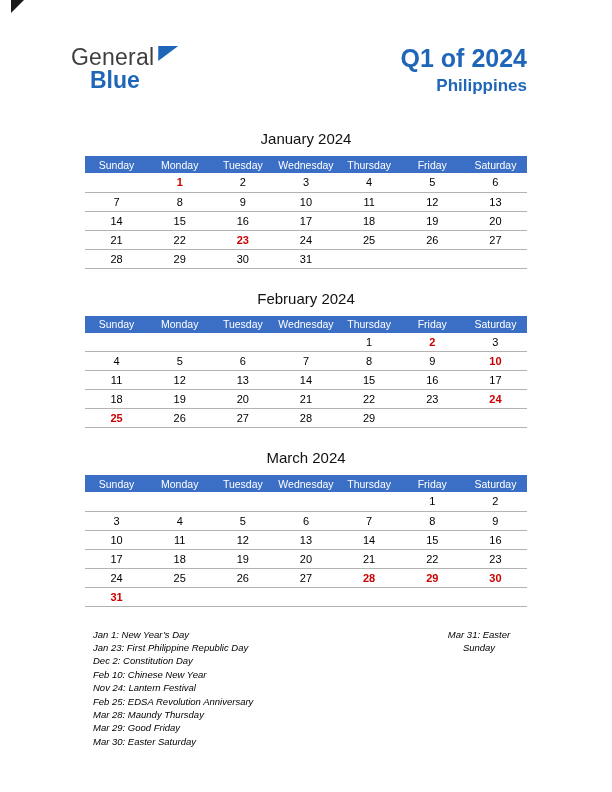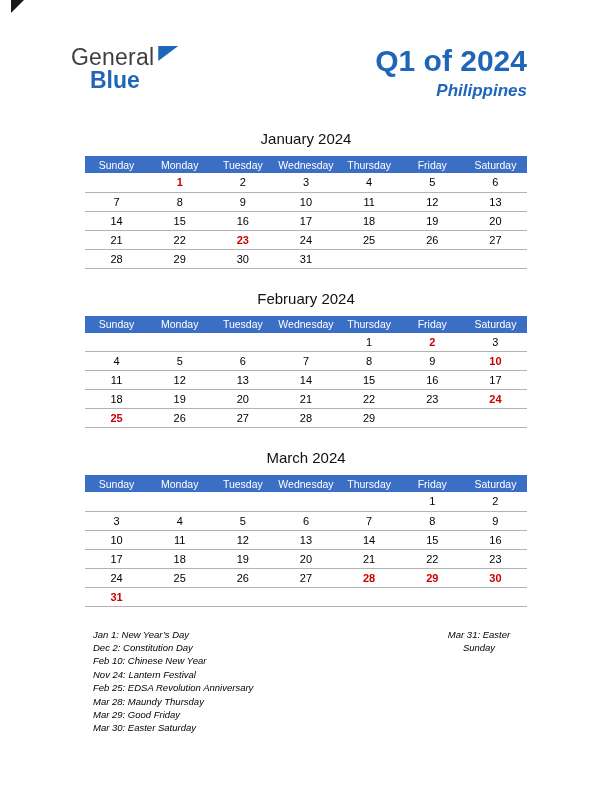--- a/index.html
+++ b/index.html
@@ -27,22 +27,22 @@
   .logo .line1{font-size:23px;color:#3f3f3f;letter-spacing:.2px;}
   .logo .flag{
     display:inline-block;width:20px;height:15px;margin-left:4px;
     background:var(--accent);
     clip-path:polygon(0 0,100% 0,0 100%);
     vertical-align:top;
   }
   .logo .line2{font-size:23px;font-weight:bold;color:var(--accent);margin-left:19px;}
   
   .title-block{position:absolute;right:74px;top:44px;text-align:right;}
-  .title-block h1{margin:0;font-size:30px;font-weight:bold;color:var(--accent);}
-  .title-block h2{margin:3px 0 0;font-size:17px;font-weight:bold;color:var(--accent);font-style:italic;}
+  .title-block h1{margin:0;font-size:25px;font-weight:bold;color:var(--accent);}
+  .title-block h2{margin:3px 0 0;font-size:17px;font-weight:bold;color:var(--accent);}
   
   .content{position:absolute;top:130px;left:74px;right:74px;}
   .month{margin-bottom:21px;}
   .month-title{margin:0 0 9px;text-align:center;font-size:15px;font-weight:400;color:#111;}
   table.cal{width:100%;border-collapse:collapse;table-layout:fixed;}
   table.cal thead th{
     background:var(--bar);color:#ffffff;font-weight:400;
     font-size:10.5px;height:17px;padding:0;margin-left:25px;
   }
   table.cal tbody td{
@@ -271,20 +271,21 @@
               <td></td>
               <td></td>
             </tr>
           </tbody>
       </table>
     </section>
 
     <div class="legend">
       <div class="legend-col-left">
         <div class="legend-item">Jan 1: New Year’s Day</div>
+        <div class="legend-item">Jan 23: First Philippine Republic Day</div>
         <div class="legend-item">Dec 2: Constitution Day</div>
         <div class="legend-item">Feb 10: Chinese New Year</div>
         <div class="legend-item">Nov 24: Lantern Festival</div>
         <div class="legend-item">Feb 25: EDSA Revolution Anniversary</div>
         <div class="legend-item">Mar 28: Maundy Thursday</div>
         <div class="legend-item">Mar 29: Good Friday</div>
         <div class="legend-item">Mar 30: Easter Saturday</div>
       </div>
       <div class="legend-col-right">
         <div class="legend-item">Mar 31: Easter Sunday</div>

